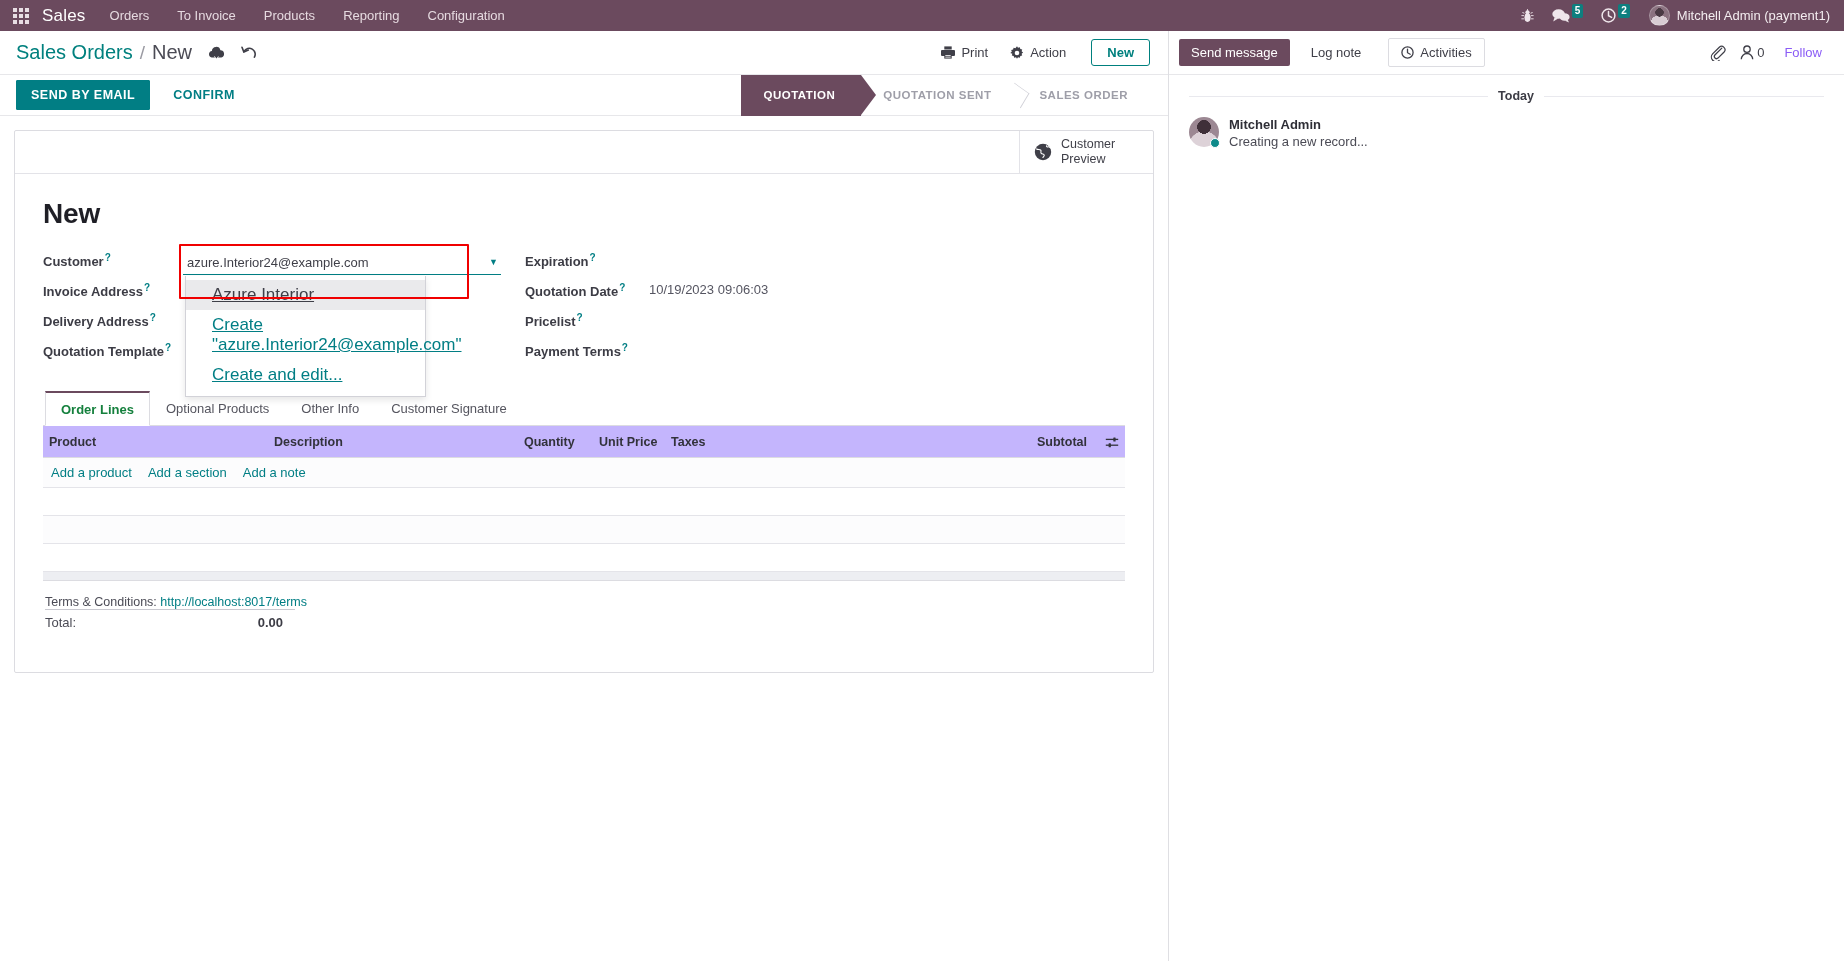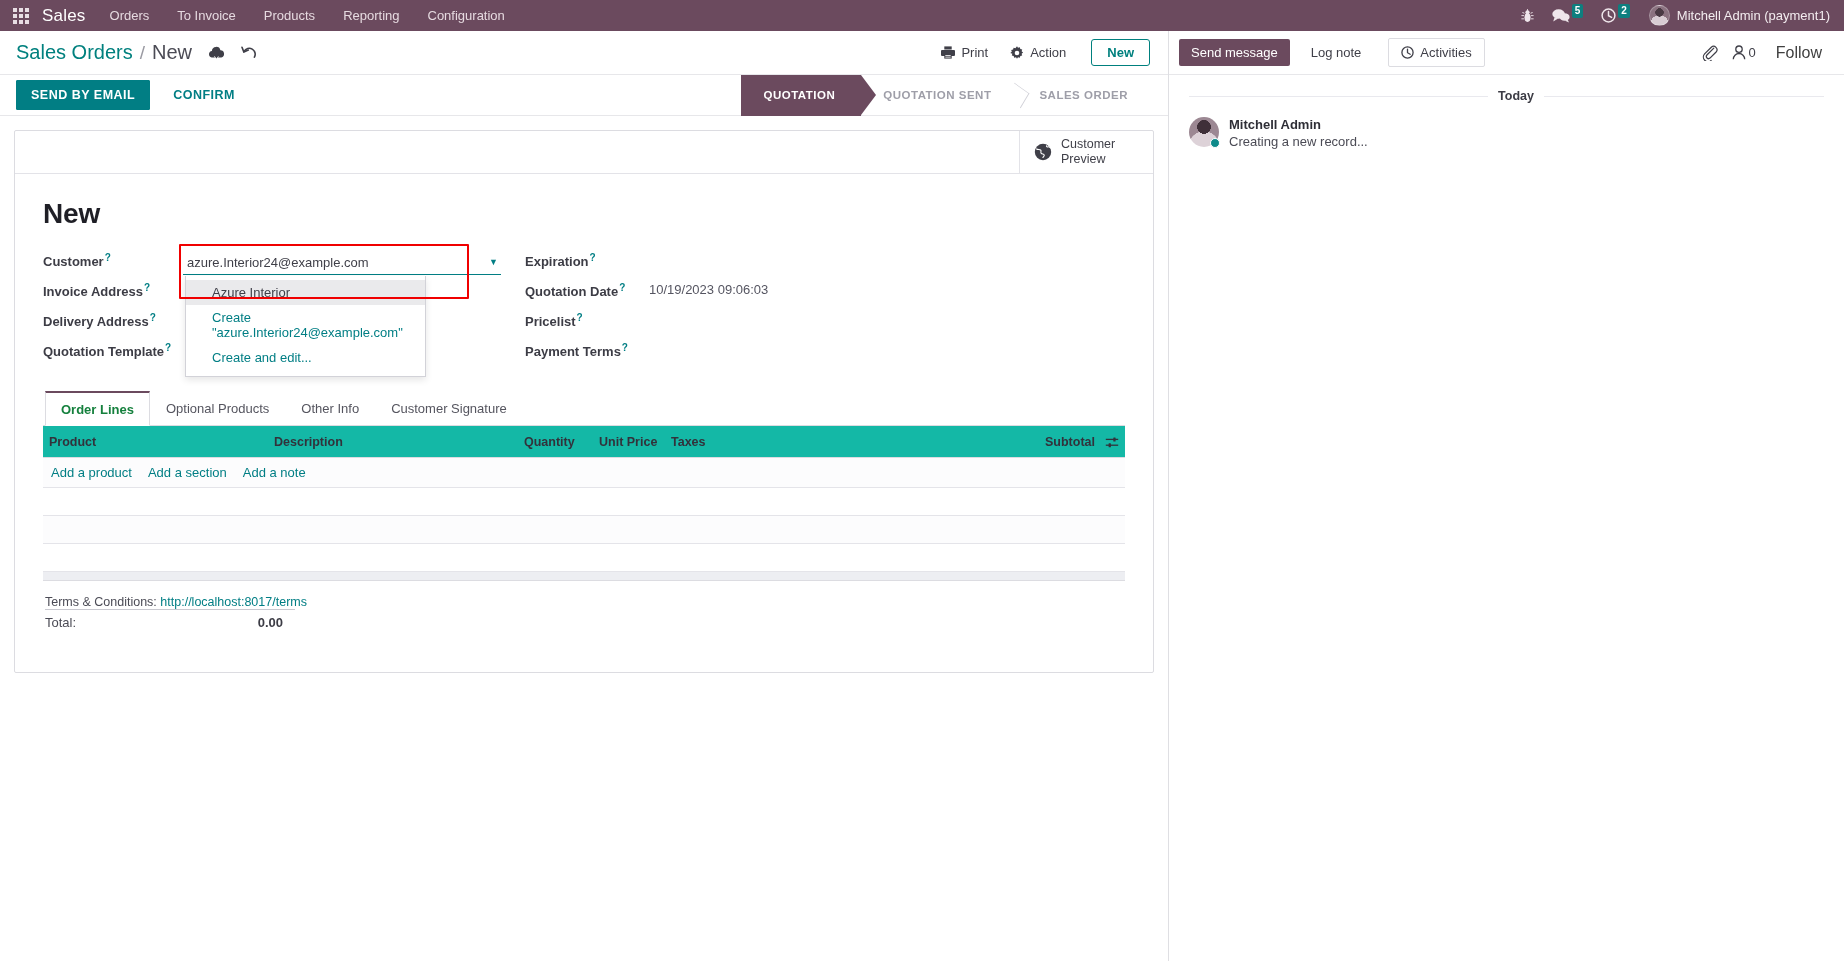--- a/index.html
+++ b/index.html
@@ -198,21 +198,21 @@
   .ac-menu {
     position: absolute; top: 24px; left: 2px;
     width: 241px;
     background: #fff;
     border: 1px solid #d2d2d8;
     border-top: none;
     box-shadow: 0 3px 7px rgba(0,0,0,.10);
     z-index: 30; padding: 4px 0 6px;
   }
   .ac-item {
-    padding: 5px 10px 5px 26px; font-size: 13px; color: #3f3f48; cursor: pointer;
+    padding: 5px 10px 5px 26px; font-size: 17px; color: #3f3f48; cursor: pointer; text-decoration: underline;
   }
   .ac-item.active { background: #eaeaec; }
   .ac-item.create { color: #017e84; padding: 5px 10px 5px 26px; }
 
   
   .annot {
     position: absolute;
     border: 2.5px solid #f00000;
     pointer-events: none; z-index: 60;
     border-radius: 1px;
@@ -229,25 +229,25 @@
   .tab.active {
     color: #15803d; background: #fff;
     border-color: #dcdce1; border-top: 2px solid #6b4a5e;
     border-bottom: 1px solid #fff; font-weight: 700;
   }
 
   .lines-table { width: 100%; border-collapse: collapse; }
   .lines-table thead th {
     font-size: 12.5px; font-weight: 700; color: #32323b;
     text-align: left; padding: 9px 6px 8px;
-    border-bottom: 1px solid #dcdce1; background: #14b8a6;
+    border-bottom: 1px solid #dcdce1; background: #c4b5fd;
     white-space: nowrap;
   }
   .lines-table thead th.num { text-align: right; }
-  .th-sub { display: flex; align-items: center; justify-content: flex-end; gap: 10px; }
+  .th-sub { display: flex; align-items: center; justify-content: flex-end; gap: 18px; }
   .row-links td { padding: 7px 6px; background: #fcfcfd; border-bottom: 1px solid #e4e4e9; }
   .add-links { display: flex; gap: 16px; padding-left: 2px; }
   .add-link { color: #017e84; font-size: 13px; cursor: pointer; }
   .empty-row td { height: 28px; border-bottom: 1px solid #e4e4e9; }
   .empty-row.shade td { background: #fcfcfd; }
 
   .tail-bar { height: 9px; background: #edeef2; border-bottom: 1px solid #dcdce1; }
 
   .totals-area { display: flex; padding: 14px 2px 30px; align-items: flex-start; flex-direction: column; }
   .terms { flex: 1; font-size: 12.5px; color: #4b4b55; }
@@ -271,21 +271,21 @@
     gap: 9px;
   }
   .ch-btn {
     font-size: 13px; padding: 6px 12px; cursor: pointer;
     border-radius: 2px; color: #3f3f48; white-space: nowrap;
   }
   .ch-btn.active { background: #6b4a5e; color: #fff; font-weight: 400; }
   .ch-btn.bordered { border: 1px solid #dcdce1; display: flex; align-items: center; gap: 6px; margin-left: 6px; text-align: center; }
   .ch-spacer { flex: 1; }
   .ch-right { display: flex; align-items: center; gap: 14px; }
-  .ch-follow { font-size: 16px; color: #404040; cursor: pointer; padding: 5px 6px; border-radius: 2px; }
+  .ch-follow { font-size: 13px; color: #8b5cf6; cursor: pointer; padding: 5px 6px; border-radius: 2px; }
   .ch-count { display: flex; align-items: center; gap: 3px; font-size: 13px; color: #3f3f48; cursor: pointer; }
 
   .thread { flex: 1; padding: 14px 20px 0; overflow: hidden; }
   .day-sep { display: flex; align-items: center; gap: 10px; margin-bottom: 14px; }
   .day-sep .ln { flex: 1; height: 1px; background: #e9e9ee; }
   .day-sep .lbl { font-size: 12.5px; font-weight: 700; color: #3c3c45; }
   .day-sep .ln.short { flex: 0 0 280px; }
   .msg { display: flex; gap: 10px; }
   .msg-avatar {
     width: 30px; height: 30px; border-radius: 50%;

